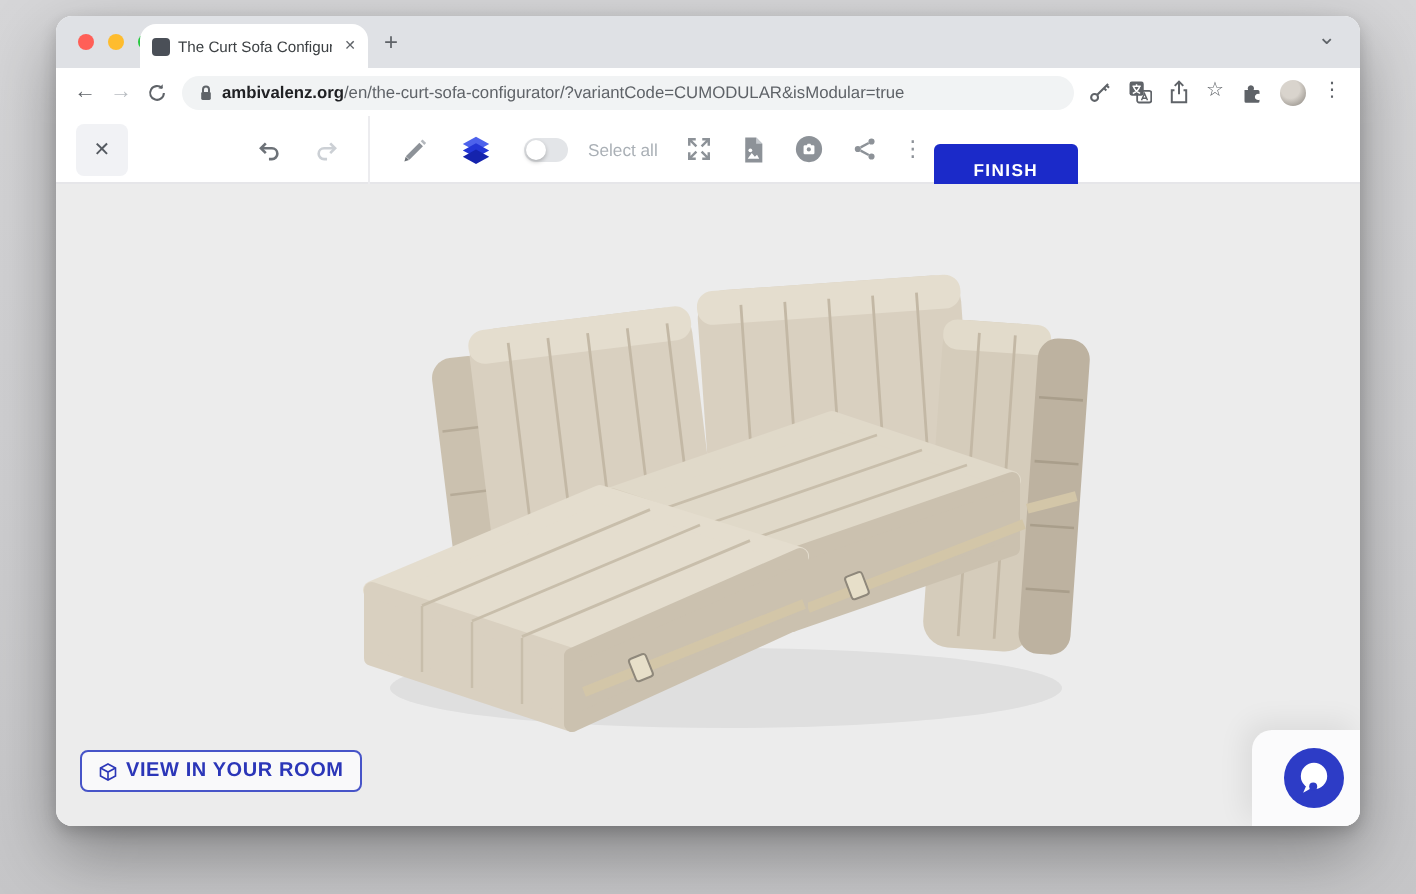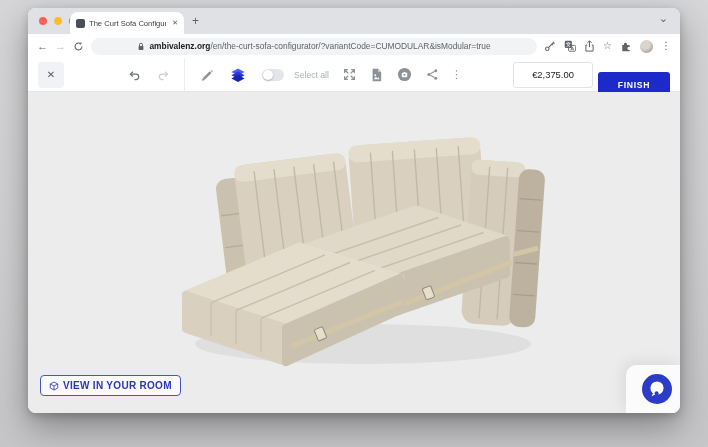--- a/index.html
+++ b/index.html
@@ -24,21 +24,21 @@
   .newtab { position:absolute; left:164px; top:6px; font-size:12px; color:#5f6368; line-height:14px; }
   .strip-chevron { position:absolute; right:12px; top:4px; font-size:11px; color:#5f6368; }
 
   
   .addressbar { height:24px; flex:0 0 24px; background:#fff; display:flex; align-items:center;
     padding:0 9px; gap:7px; }
   .nav-glyph { font-size:11px; color:#5f6368; line-height:1; }
   .nav-glyph.disabled { color:#b9bdc2; }
   .reload-svg { width:11px; height:11px; }
   .url-pill { flex:1; height:17px; background:#f1f3f4; border-radius:9px; display:flex;
-    align-items:center; padding:0 8px; gap:4px; overflow:hidden;justify-content:center; }
+    align-items:center; padding:0 8px; gap:4px; overflow:hidden; }
   .url-text { font-size:8.4px; white-space:nowrap; overflow:hidden; }
   .url-domain { color:#202124; font-weight:bold; }
   .url-path { color:#5f6368; }
   .addr-icons { display:flex; align-items:center; gap:8px; flex:0 0 auto; }
   .addr-icons svg { display:block; }
   .star-glyph { font-size:10px; color:#5f6368; line-height:1; }
   .avatar { width:13px; height:13px; border-radius:50%;
     background:radial-gradient(circle at 40% 35%, #d9d4cd 0 40%, #a8a39c 75%, #8f8a84 100%); }
   .dots-glyph { font-size:10px; color:#5f6368; line-height:1; }
 
@@ -196,21 +196,20 @@
       </span>
       <span class="tool-ic ml14">
         <svg width="13" height="13" viewBox="0 0 16 16">
             <circle cx="12" cy="3.4" r="1.9" fill="#8d9298"></circle>
             <circle cx="3.6" cy="8" r="1.9" fill="#8d9298"></circle>
             <circle cx="12" cy="12.6" r="1.9" fill="#8d9298"></circle>
             <path d="M5.3 7 10.3 4.3M5.3 9 10.3 11.7" stroke="#8d9298" stroke-width="1.4"></path>
           </svg>
       </span>
       <span class="kebab">⋮</span>
-      <div class="price-box">€2,375.00</div>
       <div class="btn-finish">FINISH</div>
     </div>
 
     <div class="canvas">
 
       <svg class="sofa" viewBox="0 0 372 240">
         <ellipse cx="185" cy="212" rx="168" ry="20" fill="rgba(0,0,0,0.055)"></ellipse>
 
         <g transform="rotate(-4 170 15)">
           <rect x="170" y="14" width="132" height="106" rx="14" fill="#d9d0c0"></rect>

